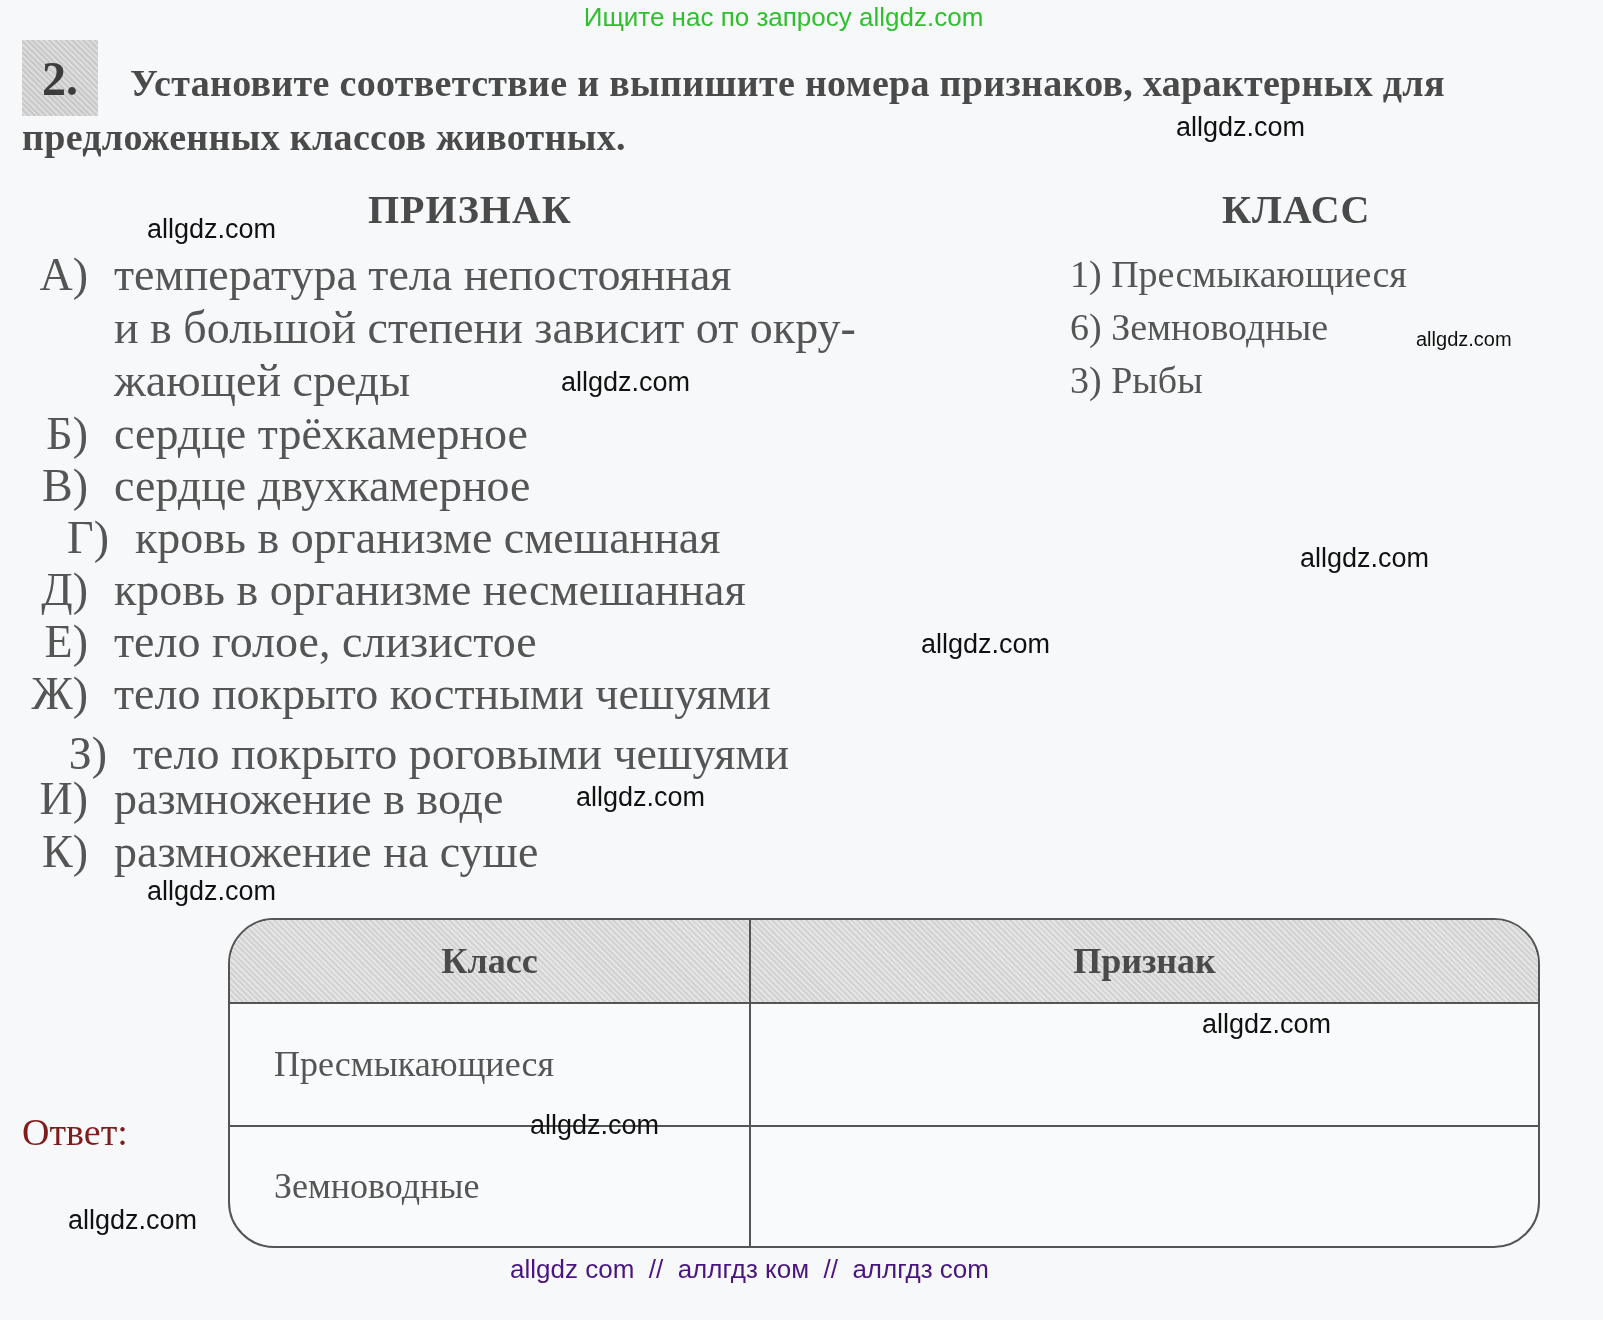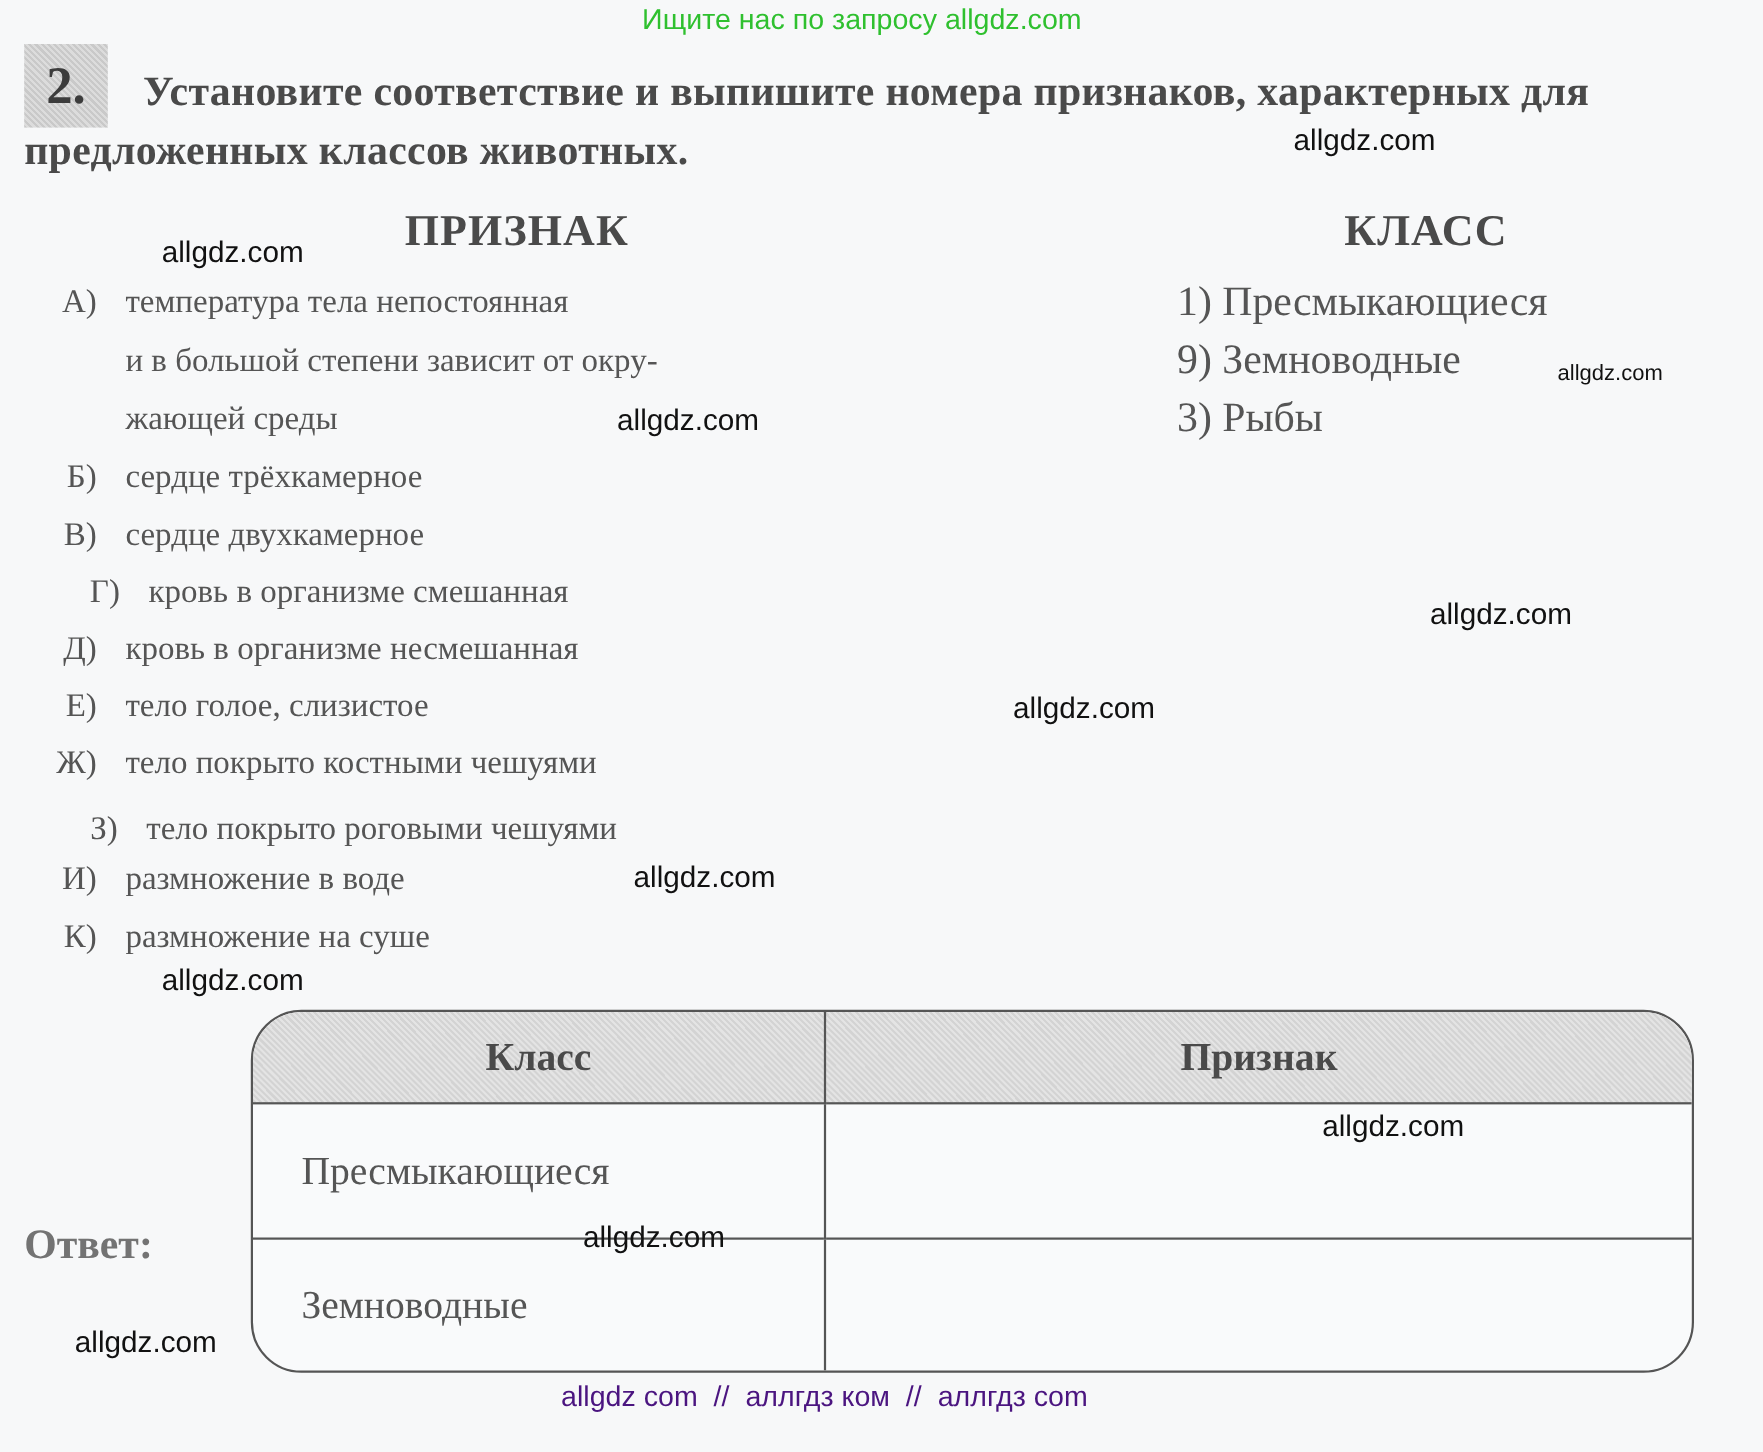--- a/index.html
+++ b/index.html
@@ -13,24 +13,24 @@
   .wm { position:absolute; font-family:"Liberation Sans","DejaVu Sans",sans-serif; color:#111; font-size:27px; white-space:nowrap; }
   .top-banner { left:0; width:1567px; top:2px; text-align:center; color:#2fc02f; font-family:"Liberation Sans","DejaVu Sans",sans-serif; font-size:26px; }
   .num-box {
     left:22px; top:40px; width:76px; height:76px;
     background:repeating-linear-gradient(45deg,#c9c9c9 0 2px,#dcdcdc 2px 4px);
     display:flex; align-items:center; justify-content:center;
     font-weight:bold; font-size:48px; color:#3c3c3c;
   }
   .task-title { left:22px; top:56px; width:1545px; font-weight:bold; font-size:38px; line-height:54px; color:#4a4a4a; text-indent:108px; letter-spacing:0.3px; }
   .col-head { font-weight:bold; font-size:40px; color:#4a4a4a; letter-spacing:1px; }
-  .item { position:absolute; font-size:30px; line-height:53px; color:#555; white-space:nowrap; }
+  .item { position:absolute; font-size:46px; line-height:53px; color:#555; white-space:nowrap; }
   .item .let { display:inline-block; width:88px; text-align:right; margin-right:26px; }
   .cls { position:absolute; font-size:38px; line-height:53px; color:#555; white-space:nowrap; }
-  .answer-label { left:22px; top:1110px; font-weight:bold; font-size:38px; color:#737373; }
+  .answer-label { left:22px; top:1110px; font-weight:normal; font-size:38px; color:#7f1d1d; }
   .ans-table {
     left:228px; top:918px; width:1308px; height:326px;
     border:2px solid #555; border-radius:46px; overflow:hidden; background:#f9fafb;
   }
   .ans-table table { width:100%; height:100%; border-collapse:collapse; }
   .ans-table th {
     height:80px; font-weight:bold; font-size:36px; color:#4a4a4a;
     background:repeating-linear-gradient(45deg,#d3d3d3 0 2px,#e4e4e4 2px 4px);
     border-bottom:2px solid #555;
   }
@@ -78,21 +78,21 @@
   <span class="let">З)</span><span>тело покрыто роговыми чешуями</span>
 </div>
 <div class="item" style="left:0;top:772px;">
   <span class="let">И)</span><span>размножение в воде</span>
 </div>
 <div class="item" style="left:0;top:825px;">
   <span class="let">К)</span><span>размножение на суше</span>
 </div>
 
 <div class="cls" style="left:1070px;top:248px;">1) Пресмыкающиеся</div>
-<div class="cls" style="left:1070px;top:301px;">9) Земноводные</div>
+<div class="cls" style="left:1070px;top:301px;">6) Земноводные</div>
 <div class="cls" style="left:1070px;top:354px;">3) Рыбы</div>
 
 <div class="abs answer-label">Ответ:</div>
 <div class="abs ans-table">
   <table>
     <tbody>
         <tr>
       <th class="c1">Класс</th>
       <th>Признак</th>
     </tr>

